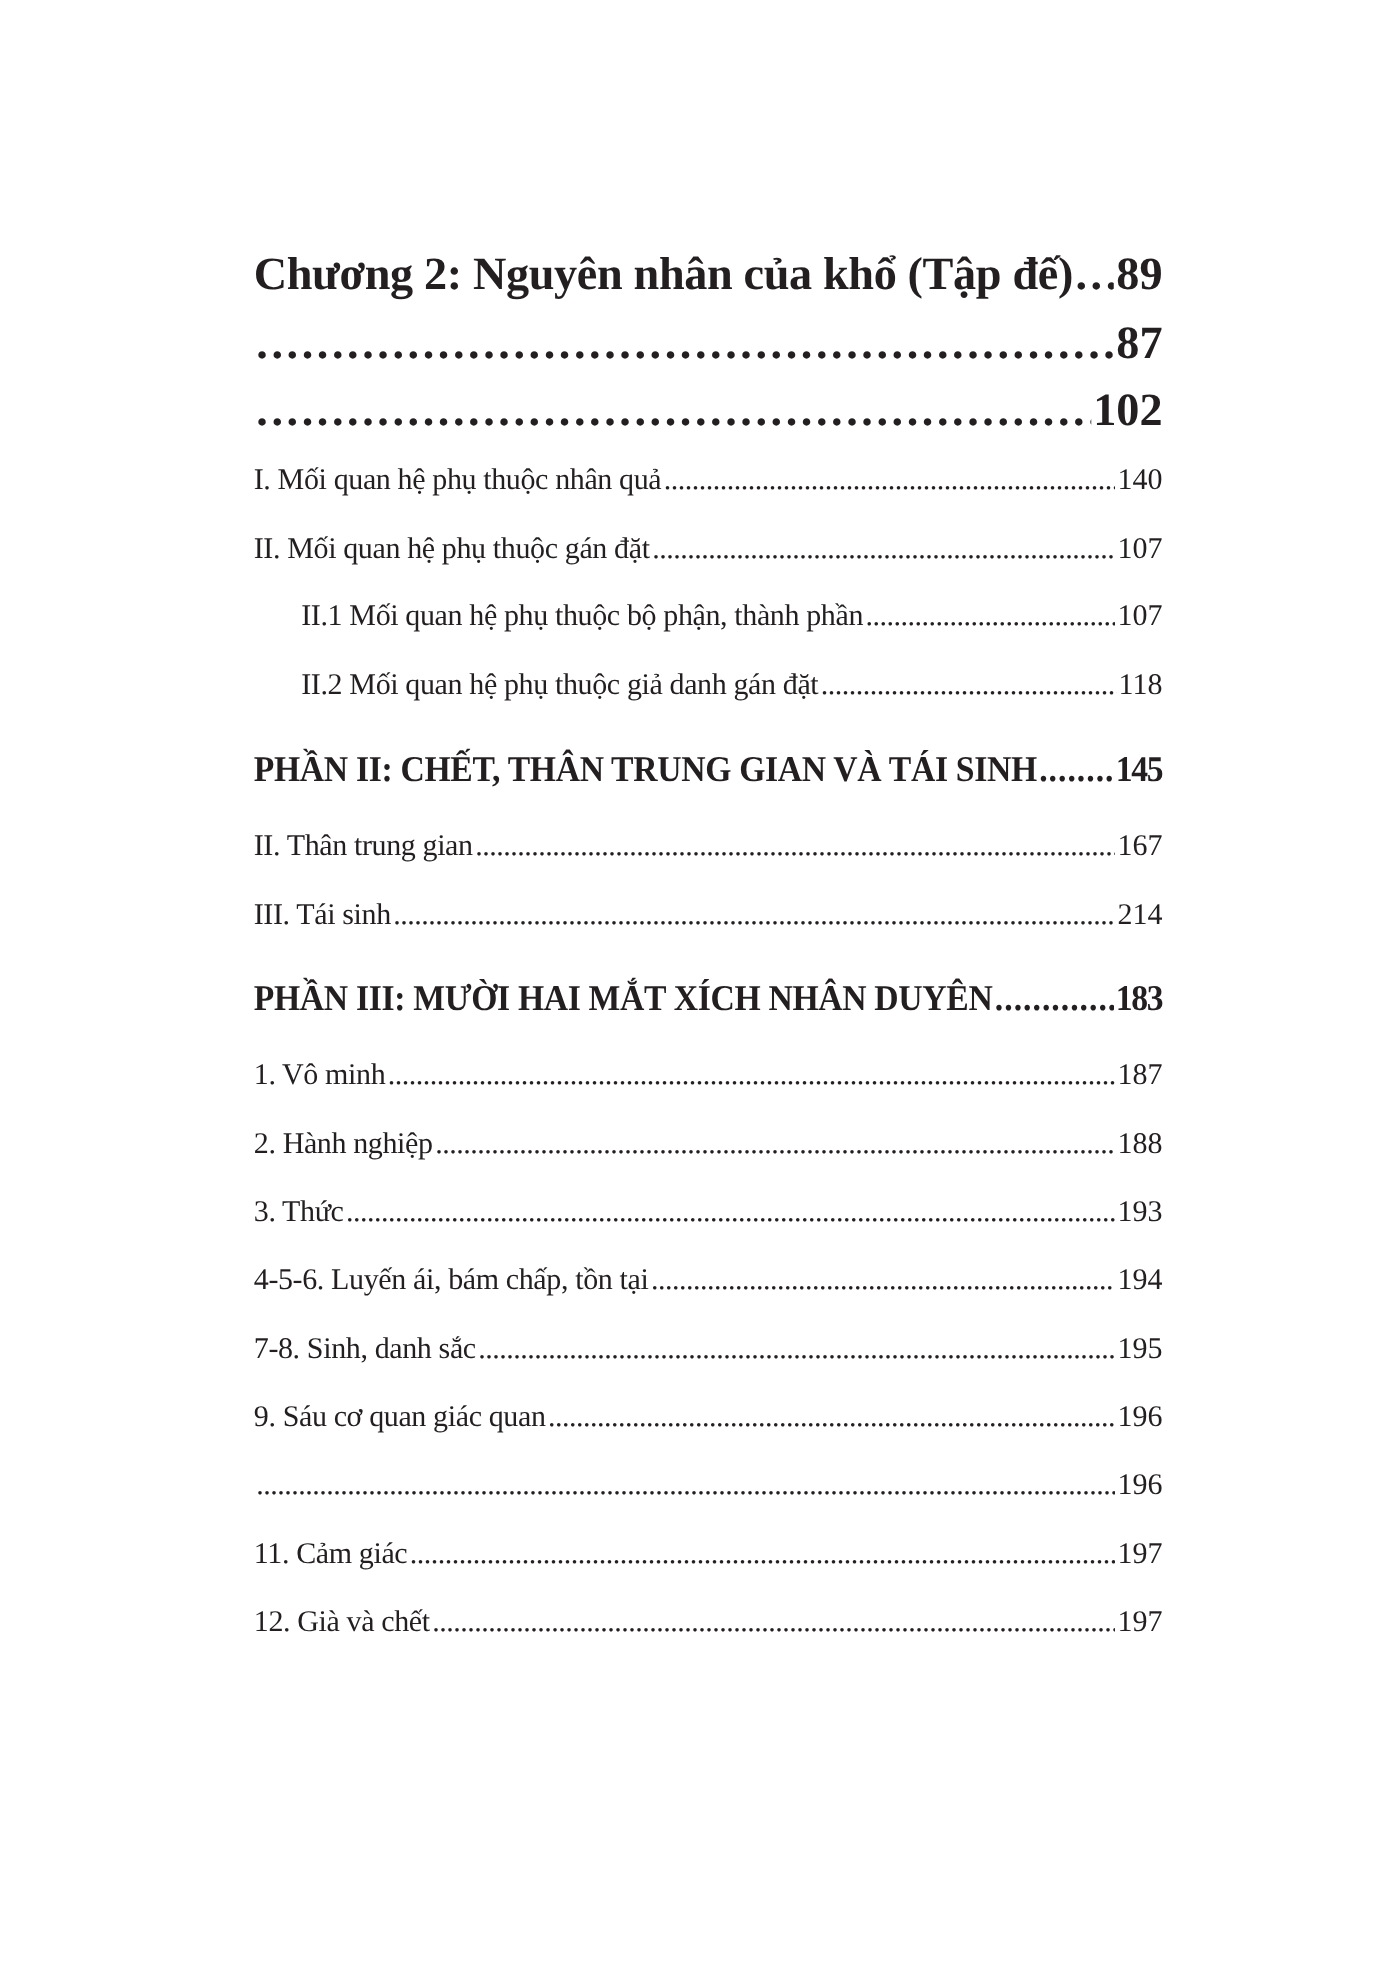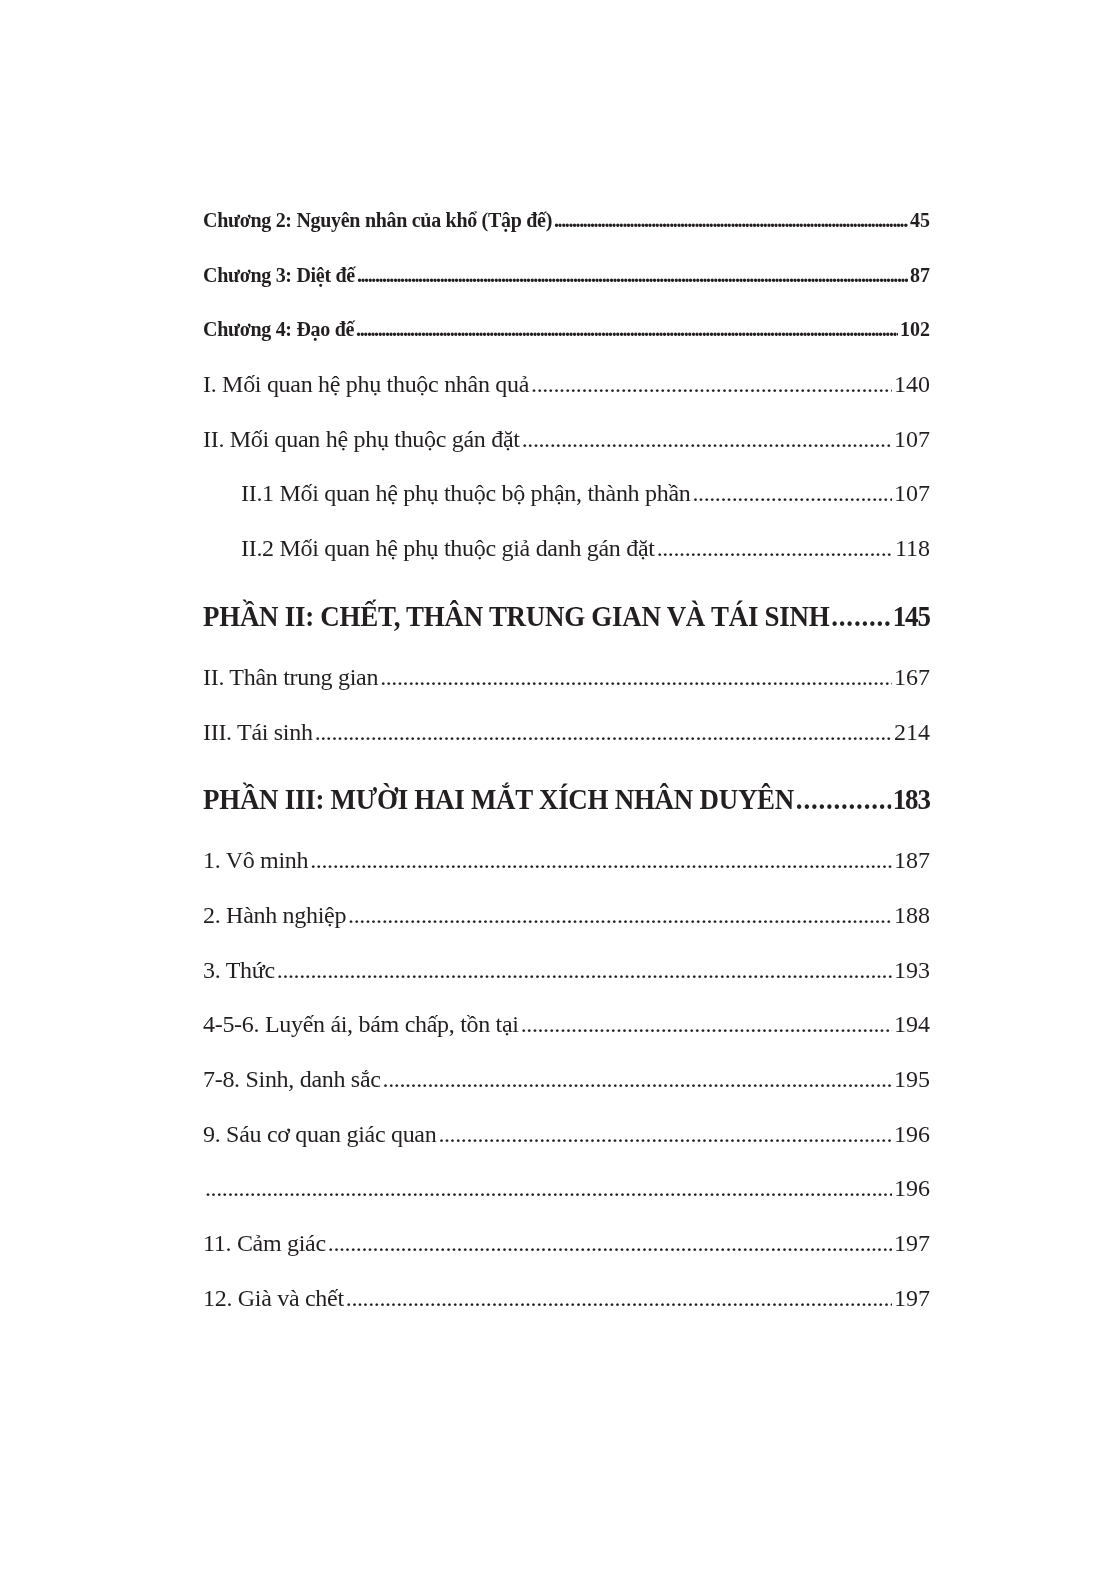--- a/index.html
+++ b/index.html
@@ -25,21 +25,21 @@
       display: flex;
       align-items: baseline;
       height: 54.7px;
       line-height: 54.7px;
       font-size: 24px;
       white-space: nowrap;
       overflow: hidden;
     }
     .row.bold {
       font-weight: bold;
-      font-size: 20px;
+      font-size: 37px;
     }
     .row.part {
       font-weight: bold;
       font-size: 29px;
       letter-spacing: -1.2px;
       height: 68px;
       line-height: 68px;
       margin-top: 6px;
       transform: scaleX(0.93);
       transform-origin: left center;
@@ -68,29 +68,27 @@
       text-align: right;
     }
   </style>
 </head>
 <body>
 
 <div class="toc">
   <div class="row bold">
     <span class="label">Chương 2: Nguyên nhân của khổ (Tập đế)</span>
     <span class="dots"></span>
-    <span class="page">45</span>
+    <span class="page">89</span>
   </div>
   <div class="row bold">
-    <span class="label">Chương 3: Diệt đế</span>
     <span class="dots"></span>
     <span class="page">87</span>
   </div>
   <div class="row bold">
-    <span class="label">Chương 4: Đạo đế</span>
     <span class="dots"></span>
     <span class="page">102</span>
   </div>
   <div class="row">
     <span class="label">I. Mối quan hệ phụ thuộc nhân quả</span>
     <span class="dots"></span>
     <span class="page">140</span>
   </div>
   <div class="row">
     <span class="label">II. Mối quan hệ phụ thuộc gán đặt</span>

